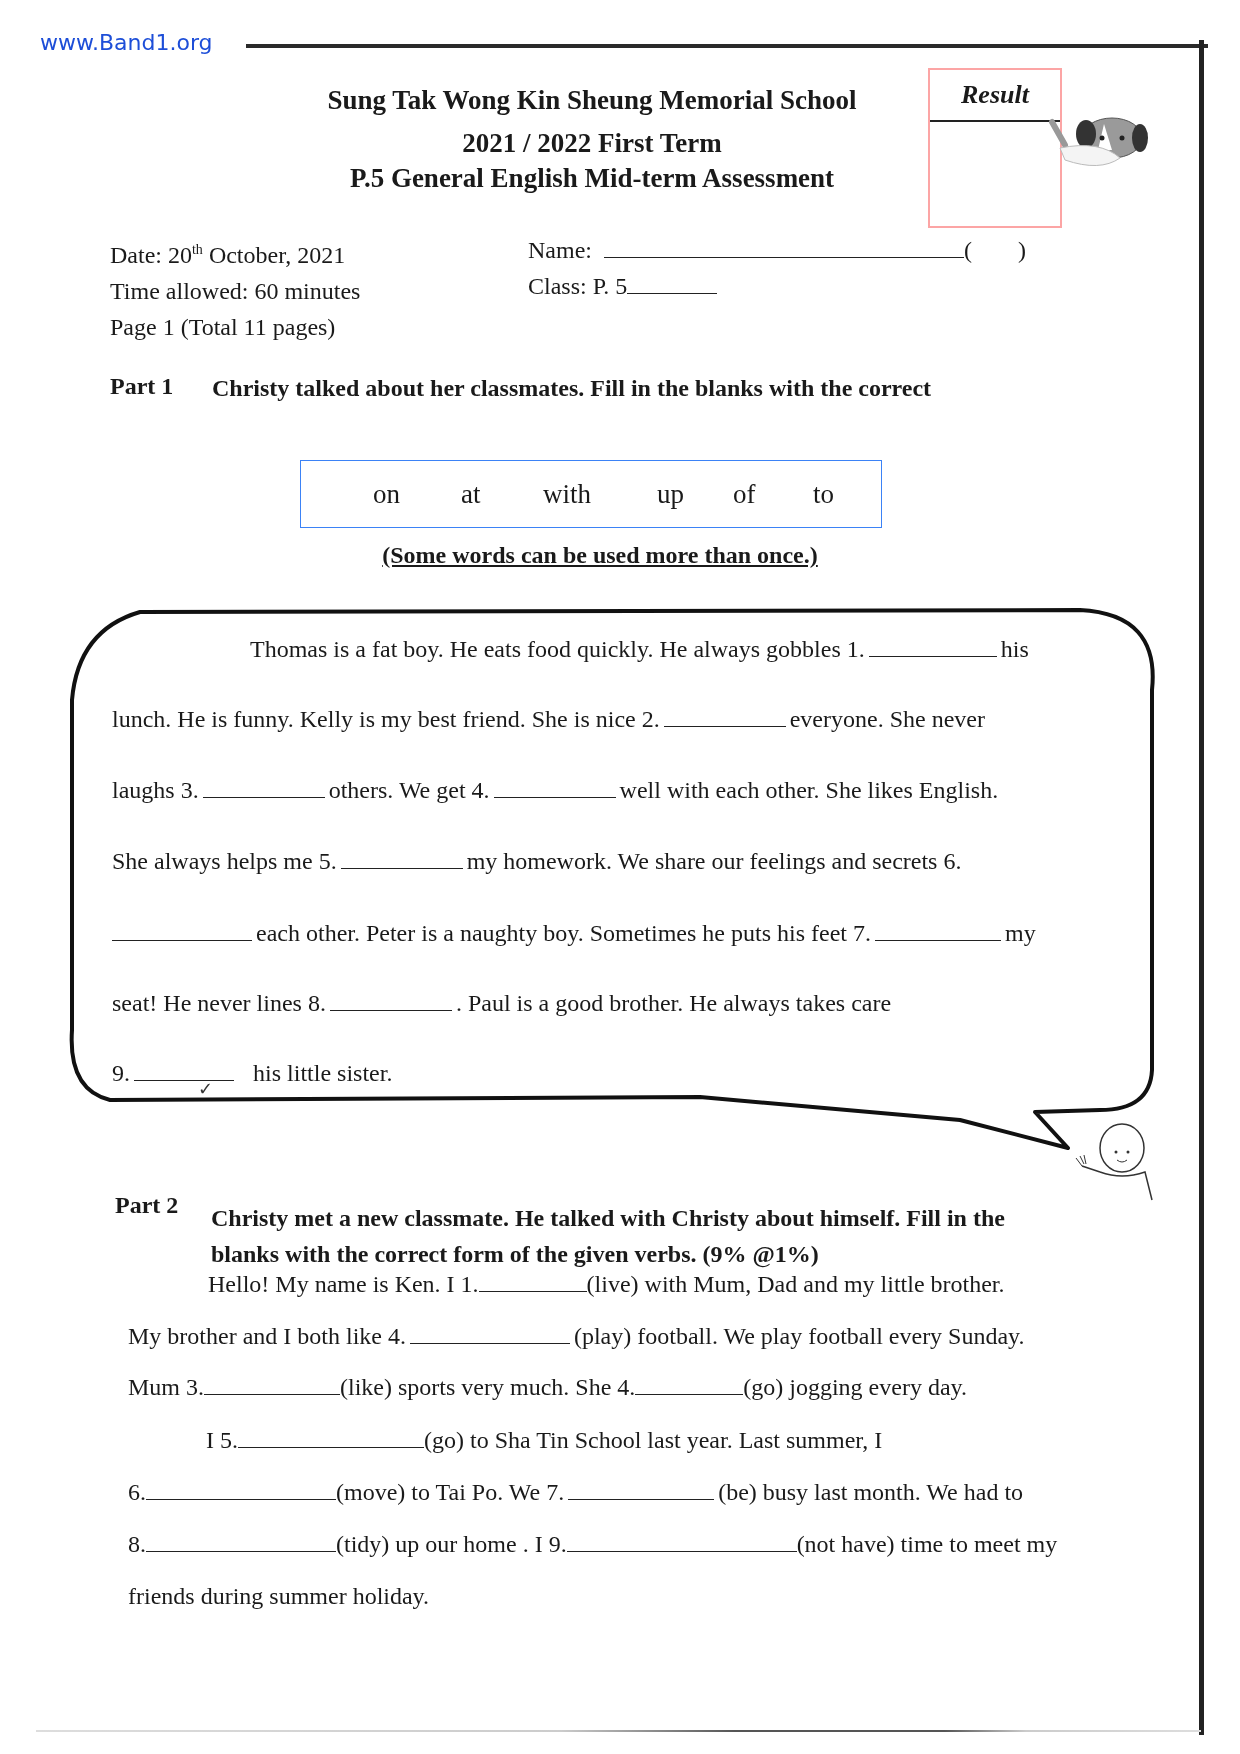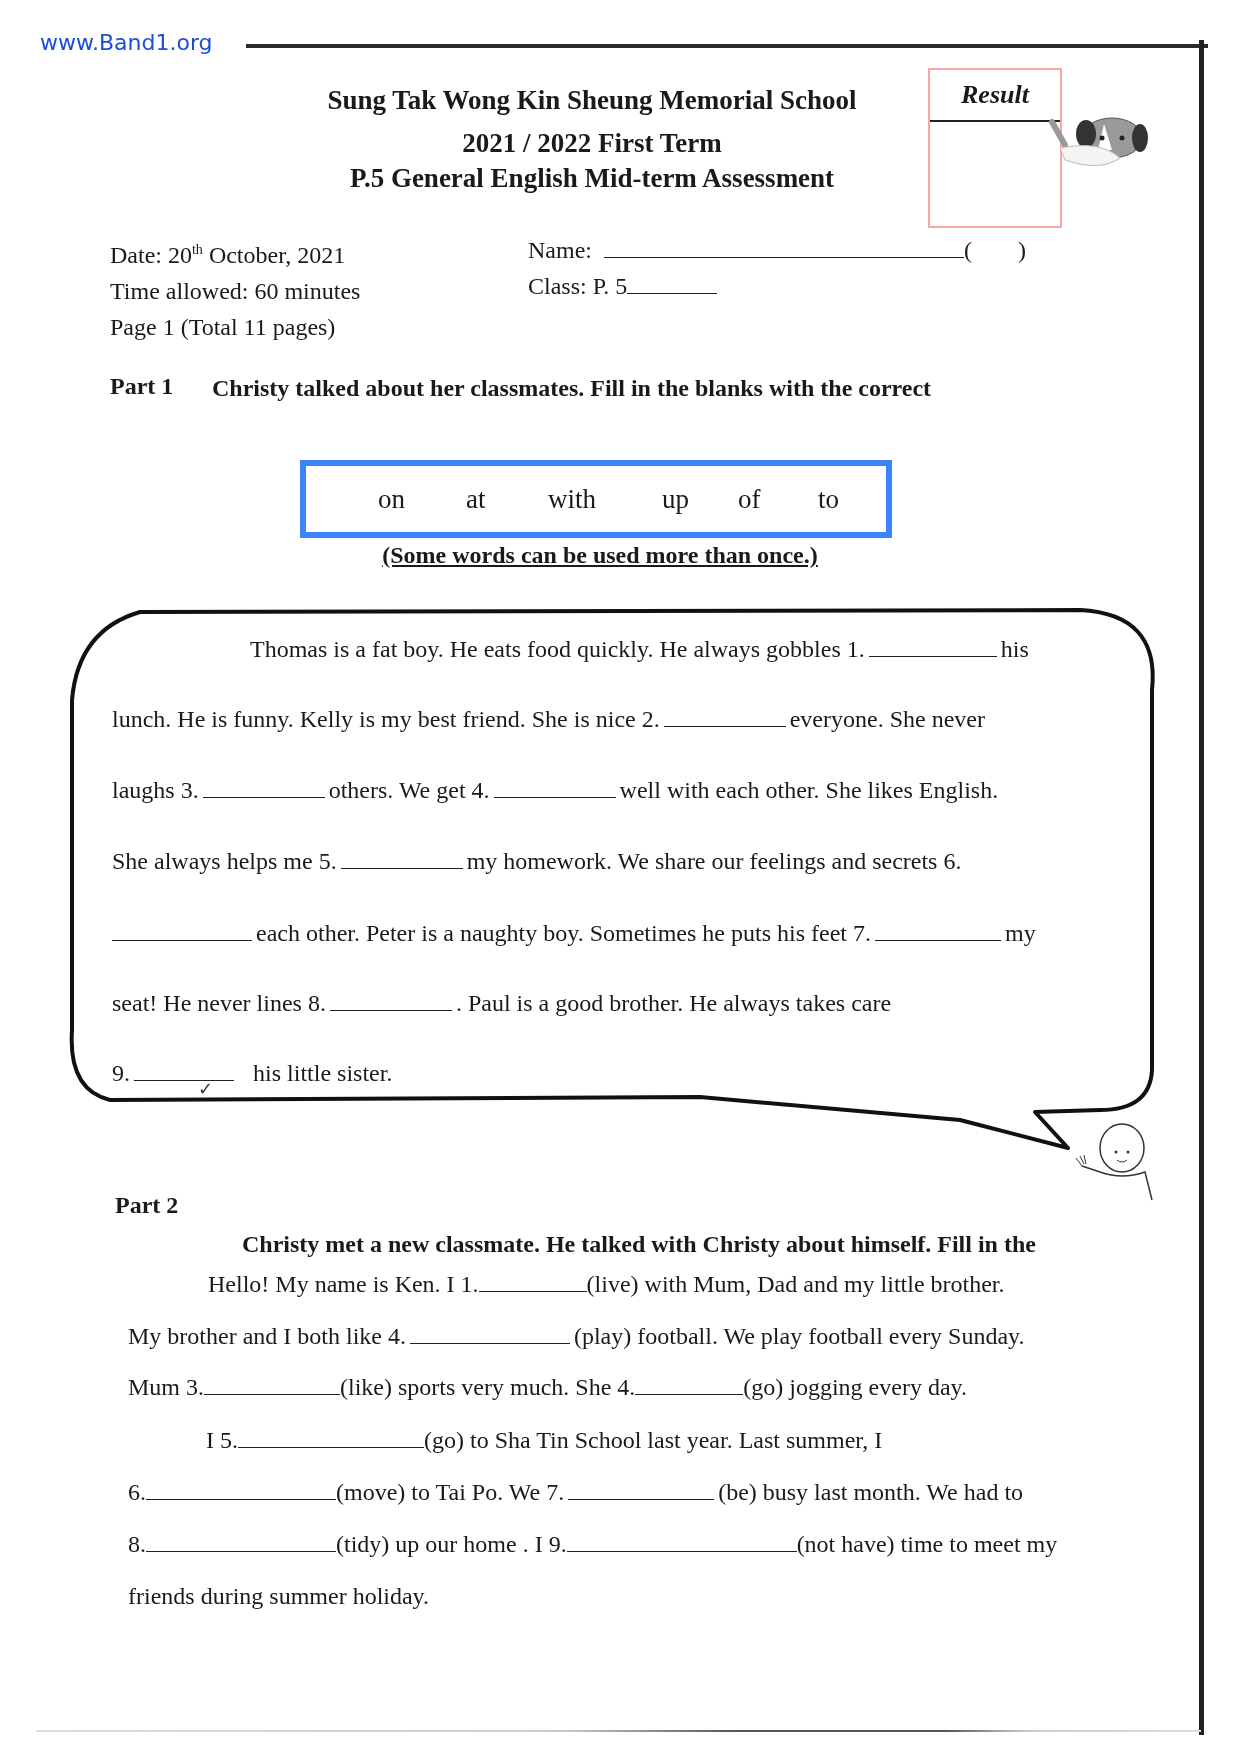--- a/index.html
+++ b/index.html
@@ -24,21 +24,21 @@
 
   .meta { font-size: 24px; line-height: 36px; }
   .meta-left { left: 110px; top: 232px; }
   .meta-right { left: 528px; top: 232px; }
   .blank-line { display: inline-block; border-bottom: 1.5px solid #222; height: 22px; vertical-align: baseline; }
   sup { font-size: 14px; font-family: Liberation Serif, serif; }
 
   .part-label { font-weight: bold; font-size: 24px; }
   .part-text { font-weight: bold; font-size: 24px; line-height: 36px; width: 830px; }
 
-  .word-box { left: 300px; top: 460px; width: 580px; height: 66px; border: 6px solid #3b82f6; text-decoration: underline; }
+  .word-box { left: 300px; top: 460px; width: 580px; height: 66px; border: 1px solid #3b82f6; text-decoration: underline; }
   .word-box .w { position: absolute; top: 18px; font-size: 27px; }
   .note { left: 300px; top: 542px; width: 600px; text-align: center; font-weight: bold; font-size: 24px; text-decoration: underline; }
 
   .bubble-svg { left: 60px; top: 600px; width: 1110px; height: 560px; }
   .para { font-size: 24px; white-space: nowrap; }
   .gap { display: inline-block; border-bottom: 1.5px solid #222; height: 20px; vertical-align: baseline; margin: 0 4px; }
   .tick { color: #333; font-family: "DejaVu Sans", sans-serif; font-size: 18px; position: relative; }
 
   .girl { left: 1070px; top: 1122px; width: 100px; height: 80px; }
 </style>
@@ -130,22 +130,23 @@
   <ellipse cx="52" cy="26" rx="22" ry="24" fill="none" stroke="#333" stroke-width="1.5"></ellipse>
   <circle cx="46" cy="30" r="1.5" fill="#333"></circle>
     <circle cx="58" cy="30" r="1.5" fill="#333"></circle>
   <path d="M47 38 Q52 42 57 38" fill="none" stroke="#333"></path>
   <path d="M30 50 Q52 58 75 50 L82 78" fill="none" stroke="#333" stroke-width="1.5"></path>
   <path d="M30 50 L12 44" stroke="#333" stroke-width="1.5"></path>
   <path d="M6 36 L12 44 M10 34 L14 42 M14 33 L16 42" stroke="#333"></path>
 </svg>
 
 <div class="abs part-label" style="left:115px; top:1192px;">Part 2</div>
-<div class="abs part-text" style="left:211px; top:1226px; width:920px;margin-left:31px;">
+<div class="abs part-text" style="left:211px; top:1200px; width:920px;">
   <div>Christy met a new classmate. He talked with Christy about himself. Fill in the</div>
+  <div>blanks with the correct form of the given verbs. (9% @1%)</div>
 </div>
 
 <div class="abs para" style="left:208px; top:1271px;">
   <span>Hello! My name is Ken. I 1.</span><span class="gap" style="width:108px;margin:0;"></span><span>(live) with Mum, Dad and my little brother.</span>
 </div>
 <div class="abs para" style="left:128px; top:1323px;">
   <span>My brother and I both like 4.</span><span class="gap" style="width:160px;"></span><span>(play) football. We play football every Sunday.</span>
 </div>
 <div class="abs para" style="left:128px; top:1374px;">
   <span>Mum 3.</span><span class="gap" style="width:136px;margin:0;"></span><span>(like) sports very much. She 4.</span><span class="gap" style="width:108px;margin:0;"></span><span>(go) jogging every day.</span>

